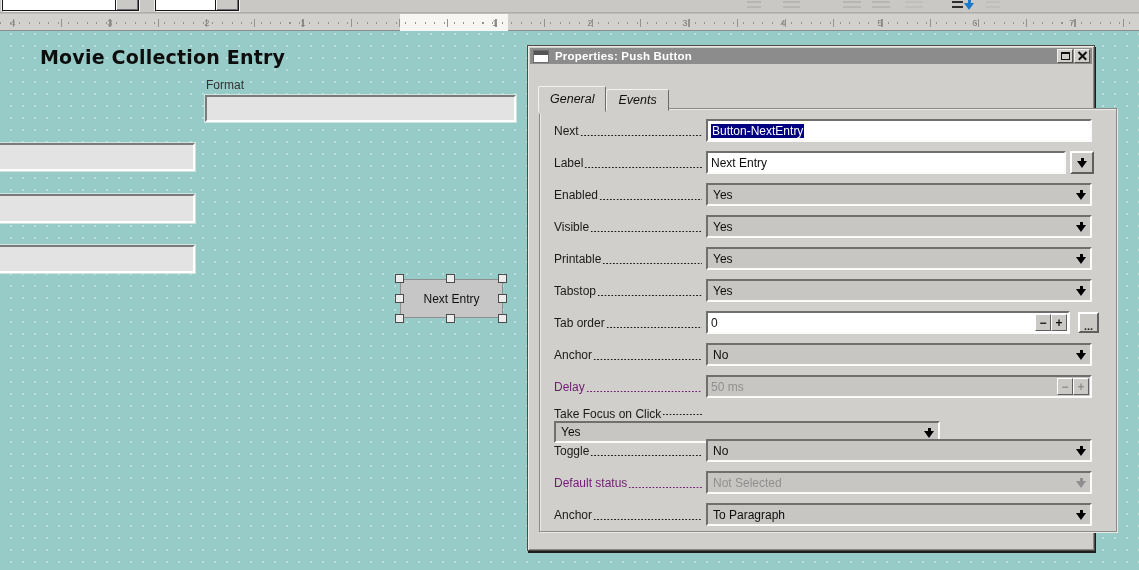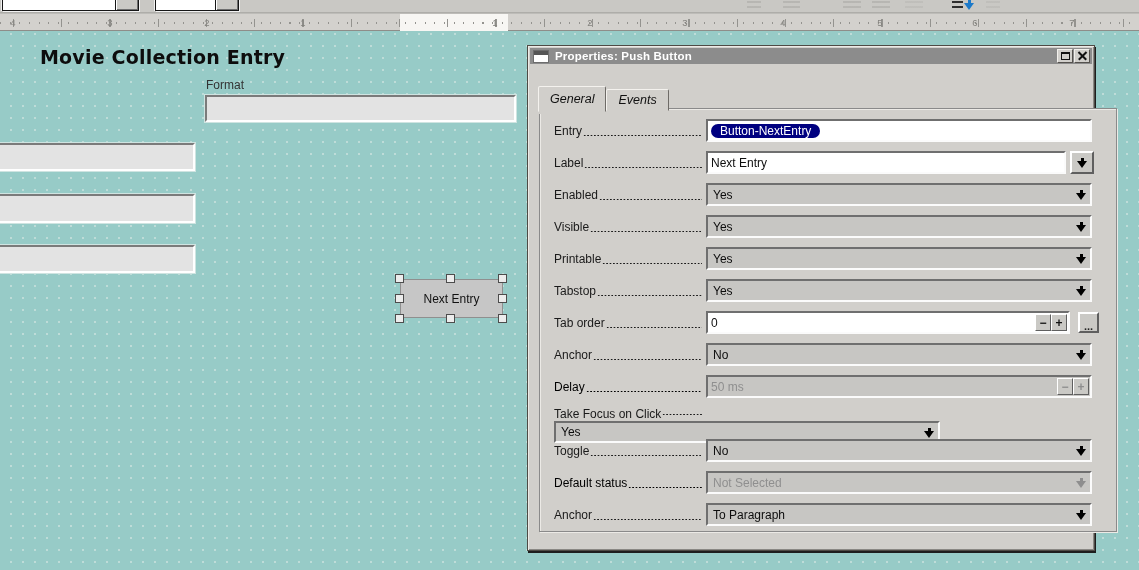--- a/index.html
+++ b/index.html
@@ -72,36 +72,36 @@
   .row { display:flex; height:23px; margin-bottom:9px; }
   .lbl { width:152px; display:flex; align-items:center; font-size:12px; color:#1a1a1a; }
   .lbl .dots { flex:1; align-self:flex-end; height:3px; margin:0 4px 5px 1px;
       background: radial-gradient(circle, currentColor 0.8px, transparent 1px); background-size:3.4px 3px; background-repeat:repeat-x; background-position:left center; }
   .ctl { position:relative; height:23px; font-size:12px; color:#0d0d0d; }
   .ctl.w-full { width:386px; }
   .ctl.w-drop { width:360px; }
   .ctl.w-spin { width:364px; }
   .txt { background:#fff; border:2px solid; border-color:#6f6f6f #fbfbfb #fbfbfb #6f6f6f; padding:2px 3px; display:flex; align-items:center; }
   .ddl { background:#c7c6c3; border:2px solid; border-color:#6f6f6f #fbfbfb #fbfbfb #6f6f6f; padding:2px 5px; display:flex; align-items:center; }
-  .sel { background:#000080; color:#fff; padding:0 9px;border-radius:7px; }
+  .sel { background:#000080; color:#fff; padding:0 1px; }
 
   .darr { position:relative; width:11px; height:10px; color:#000; }
   .darr::before { content:""; position:absolute; left:4px; top:0; width:3px; height:4px; background:currentColor; }
   .darr::after  { content:""; position:absolute; left:0; top:3px; border-left:5.5px solid transparent; border-right:5.5px solid transparent; border-top:7px solid currentColor; }
   .ddl .darr { position:absolute; right:3px; top:5px; }
 
   .side-btn { width:24px; height:23px; margin-left:4px; background:#cac9c5; border:2px solid; border-color:#ffffff #5f5f5f #5f5f5f #ffffff;
       display:flex; align-items:center; justify-content:center; position:relative; }
   .more-btn { width:21px; height:21px; margin-left:8px; margin-top:1px; background:#cac9c5; border:2px solid; border-color:#ffffff #5f5f5f #5f5f5f #ffffff;
       font-size:11px; font-weight:bold; color:#222; display:flex; align-items:flex-end; justify-content:center; line-height:9px; }
   .spin { position:absolute; right:1px; top:1px; bottom:1px; display:flex; }
   .spin-btn { width:16px; height:100%; background:#cac9c5; border:1px solid; border-color:#ffffff #5f5f5f #5f5f5f #ffffff;
       display:flex; align-items:center; justify-content:center; font-size:12px; font-weight:bold; color:#111; }
 
-  .row.dis .lbl { color:#000000; }
+  .row.dis .lbl { color:#701a75; }
   .row.dis .ctl { color:#8f8f8f; }
   .row.dis .txt { background:#c7c6c3; }
   .row.dis .darr { color:#8e8e8e; }
   .row.dis .spin-btn { color:#8e8e8e; }
   .row.anchor-row { margin-bottom:0; }
 </style>
 </head>
 <body>
 
 <div id="screen">
@@ -179,21 +179,21 @@
 
       <div class="tabs">
         <div class="tab active">General</div>
         <div class="tab">Events</div>
       </div>
 
       <div class="panel">
 
         <div class="row">
           <div class="lbl">
-              <span>Entry</span>
+              <span>Next</span>
               <i class="dots"></i>
             </div>
           <div class="ctl txt w-full">
               <span class="sel">Button-NextEntry</span>
             </div>
         </div>
 
         <div class="row">
           <div class="lbl">
               <span>Label</span>

